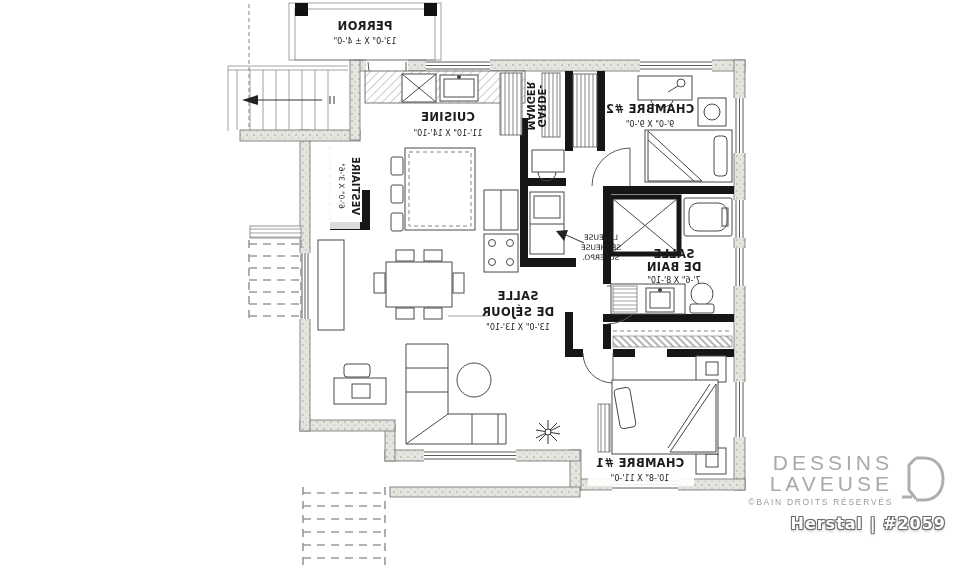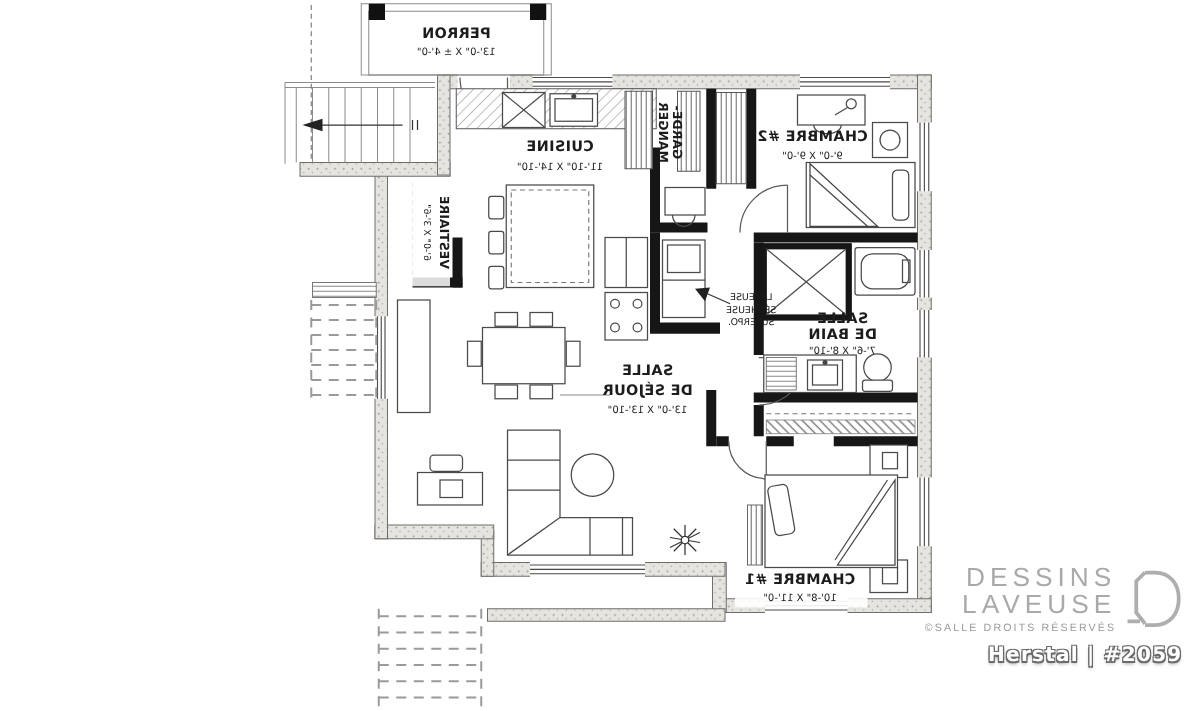--- a/index.html
+++ b/index.html
@@ -411,21 +411,21 @@
     <text class="t-laund" transform="translate(601 260) scale(-1 1)">SUPERPO.</text>
   </g>
 </svg>
 
 
 <div class="logo">
   <div class="logo-row">
     <div class="logo-text">
       <div class="brand">DESSINS</div>
       <div class="brand">LAVEUSE</div>
-      <div class="rights">©SALLE DROITS RÉSERVÉS</div>
+      <div class="rights">©BAIN DROITS RÉSERVÉS</div>
     </div>
     <svg width="46" height="54" viewBox="0 0 46 54">
       <path d="M16 5 h8 c12 0 19 9 19 21 c0 12 -7 21 -19 21 h-8" fill="none" stroke="#aeaeae" stroke-width="3"></path>
       <path d="M16 5 l-7 7 v25 l7 9" fill="none" stroke="#aeaeae" stroke-width="3"></path>
       <path d="M2 44 h10" fill="none" stroke="#aeaeae" stroke-width="3"></path>
     </svg>
   </div>
   <div class="planid">Herstal | #2059</div>
 </div>
 </div>

